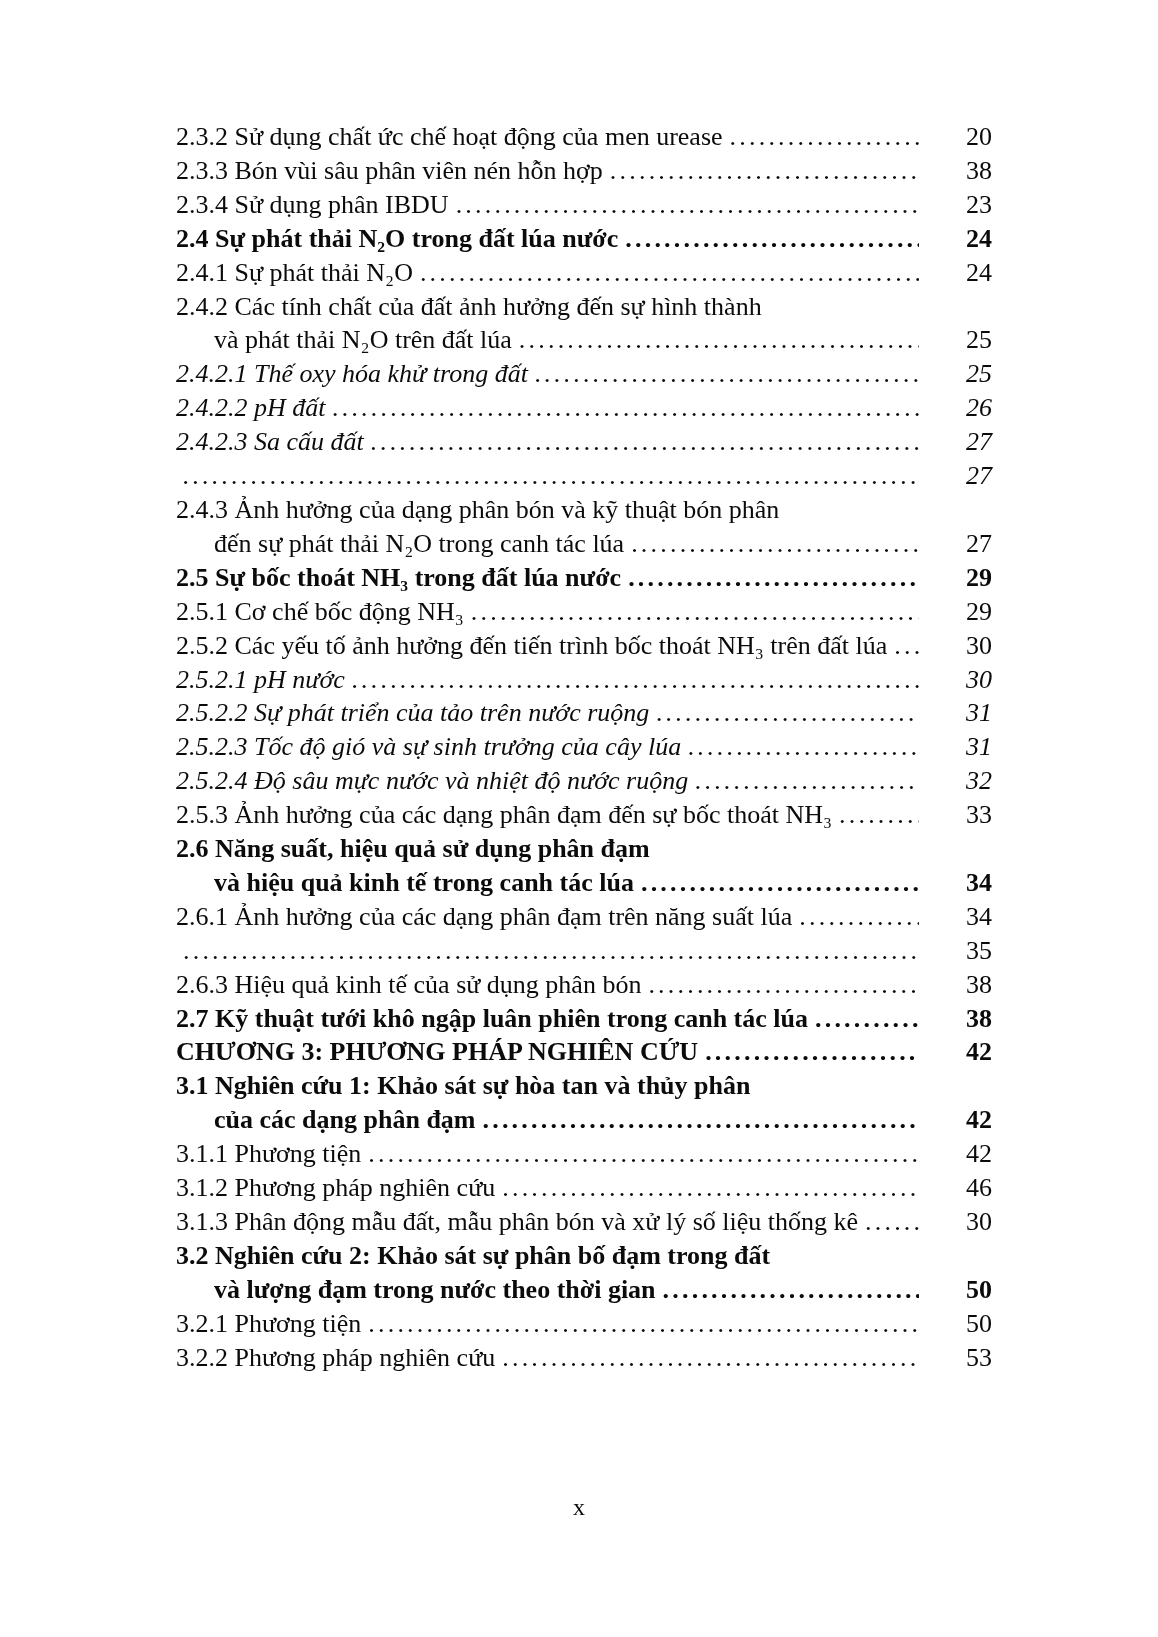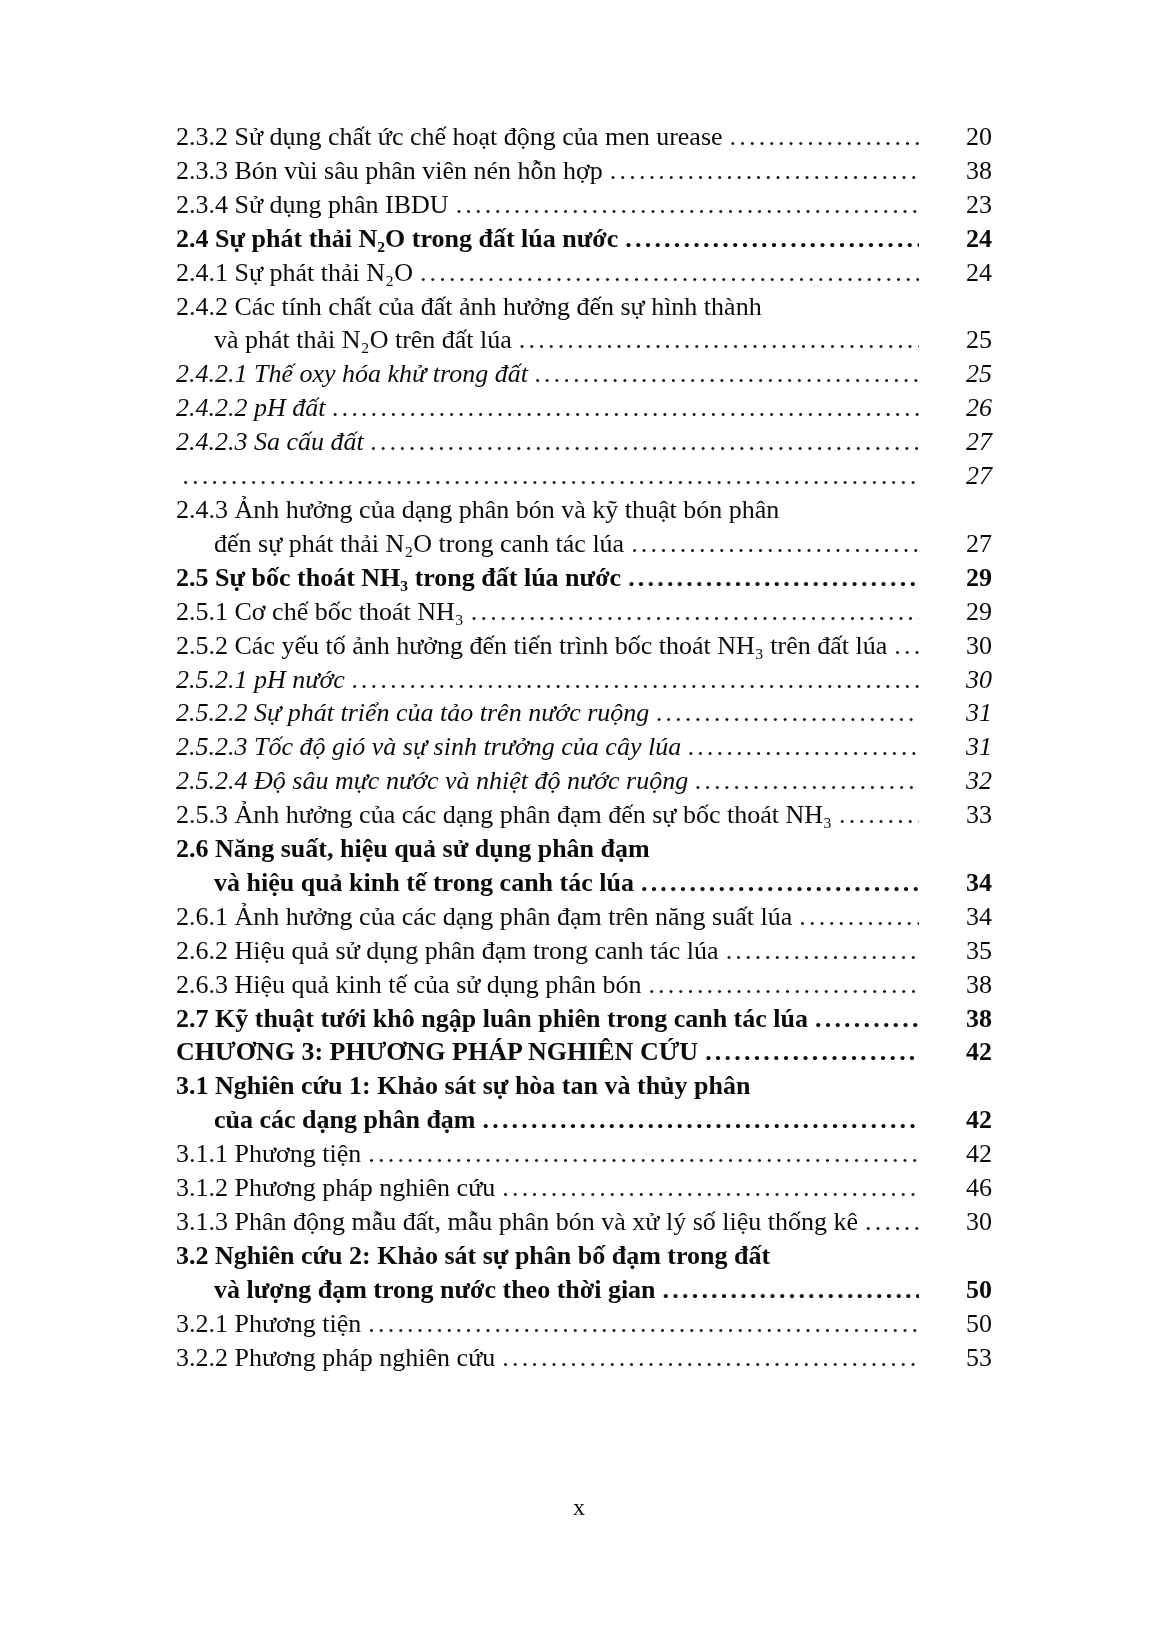--- a/index.html
+++ b/index.html
@@ -131,21 +131,21 @@
         <span class="title">đến sự phát thải N₂O trong canh tác lúa</span>
         <span class="dots"></span>
         <span class="pageno">27</span>
       </div>
       <div class="row bold">
         <span class="title">2.5 Sự bốc thoát NH₃ trong đất lúa nước</span>
         <span class="dots"></span>
         <span class="pageno">29</span>
       </div>
       <div class="row normal">
-        <span class="title">2.5.1 Cơ chế bốc thoát NH₃</span>
+        <span class="title">2.5.1 Cơ chế bốc động NH₃</span>
         <span class="dots"></span>
         <span class="pageno">29</span>
       </div>
       <div class="row normal">
         <span class="title">2.5.2 Các yếu tố ảnh hưởng đến tiến trình bốc thoát NH₃ trên đất lúa</span>
         <span class="dots"></span>
         <span class="pageno">30</span>
       </div>
       <div class="row italic">
         <span class="title">2.5.2.1 pH nước</span>
@@ -179,21 +179,20 @@
         <span class="title">và hiệu quả kinh tế trong canh tác lúa</span>
         <span class="dots"></span>
         <span class="pageno">34</span>
       </div>
       <div class="row normal">
         <span class="title">2.6.1 Ảnh hưởng của các dạng phân đạm trên năng suất lúa</span>
         <span class="dots"></span>
         <span class="pageno">34</span>
       </div>
       <div class="row normal">
-        <span class="title">2.6.2 Hiệu quả sử dụng phân đạm trong canh tác lúa</span>
         <span class="dots"></span>
         <span class="pageno">35</span>
       </div>
       <div class="row normal">
         <span class="title">2.6.3 Hiệu quả kinh tế của sử dụng phân bón</span>
         <span class="dots"></span>
         <span class="pageno">38</span>
       </div>
       <div class="row bold">
         <span class="title">2.7 Kỹ thuật tưới khô ngập luân phiên trong canh tác lúa</span>

